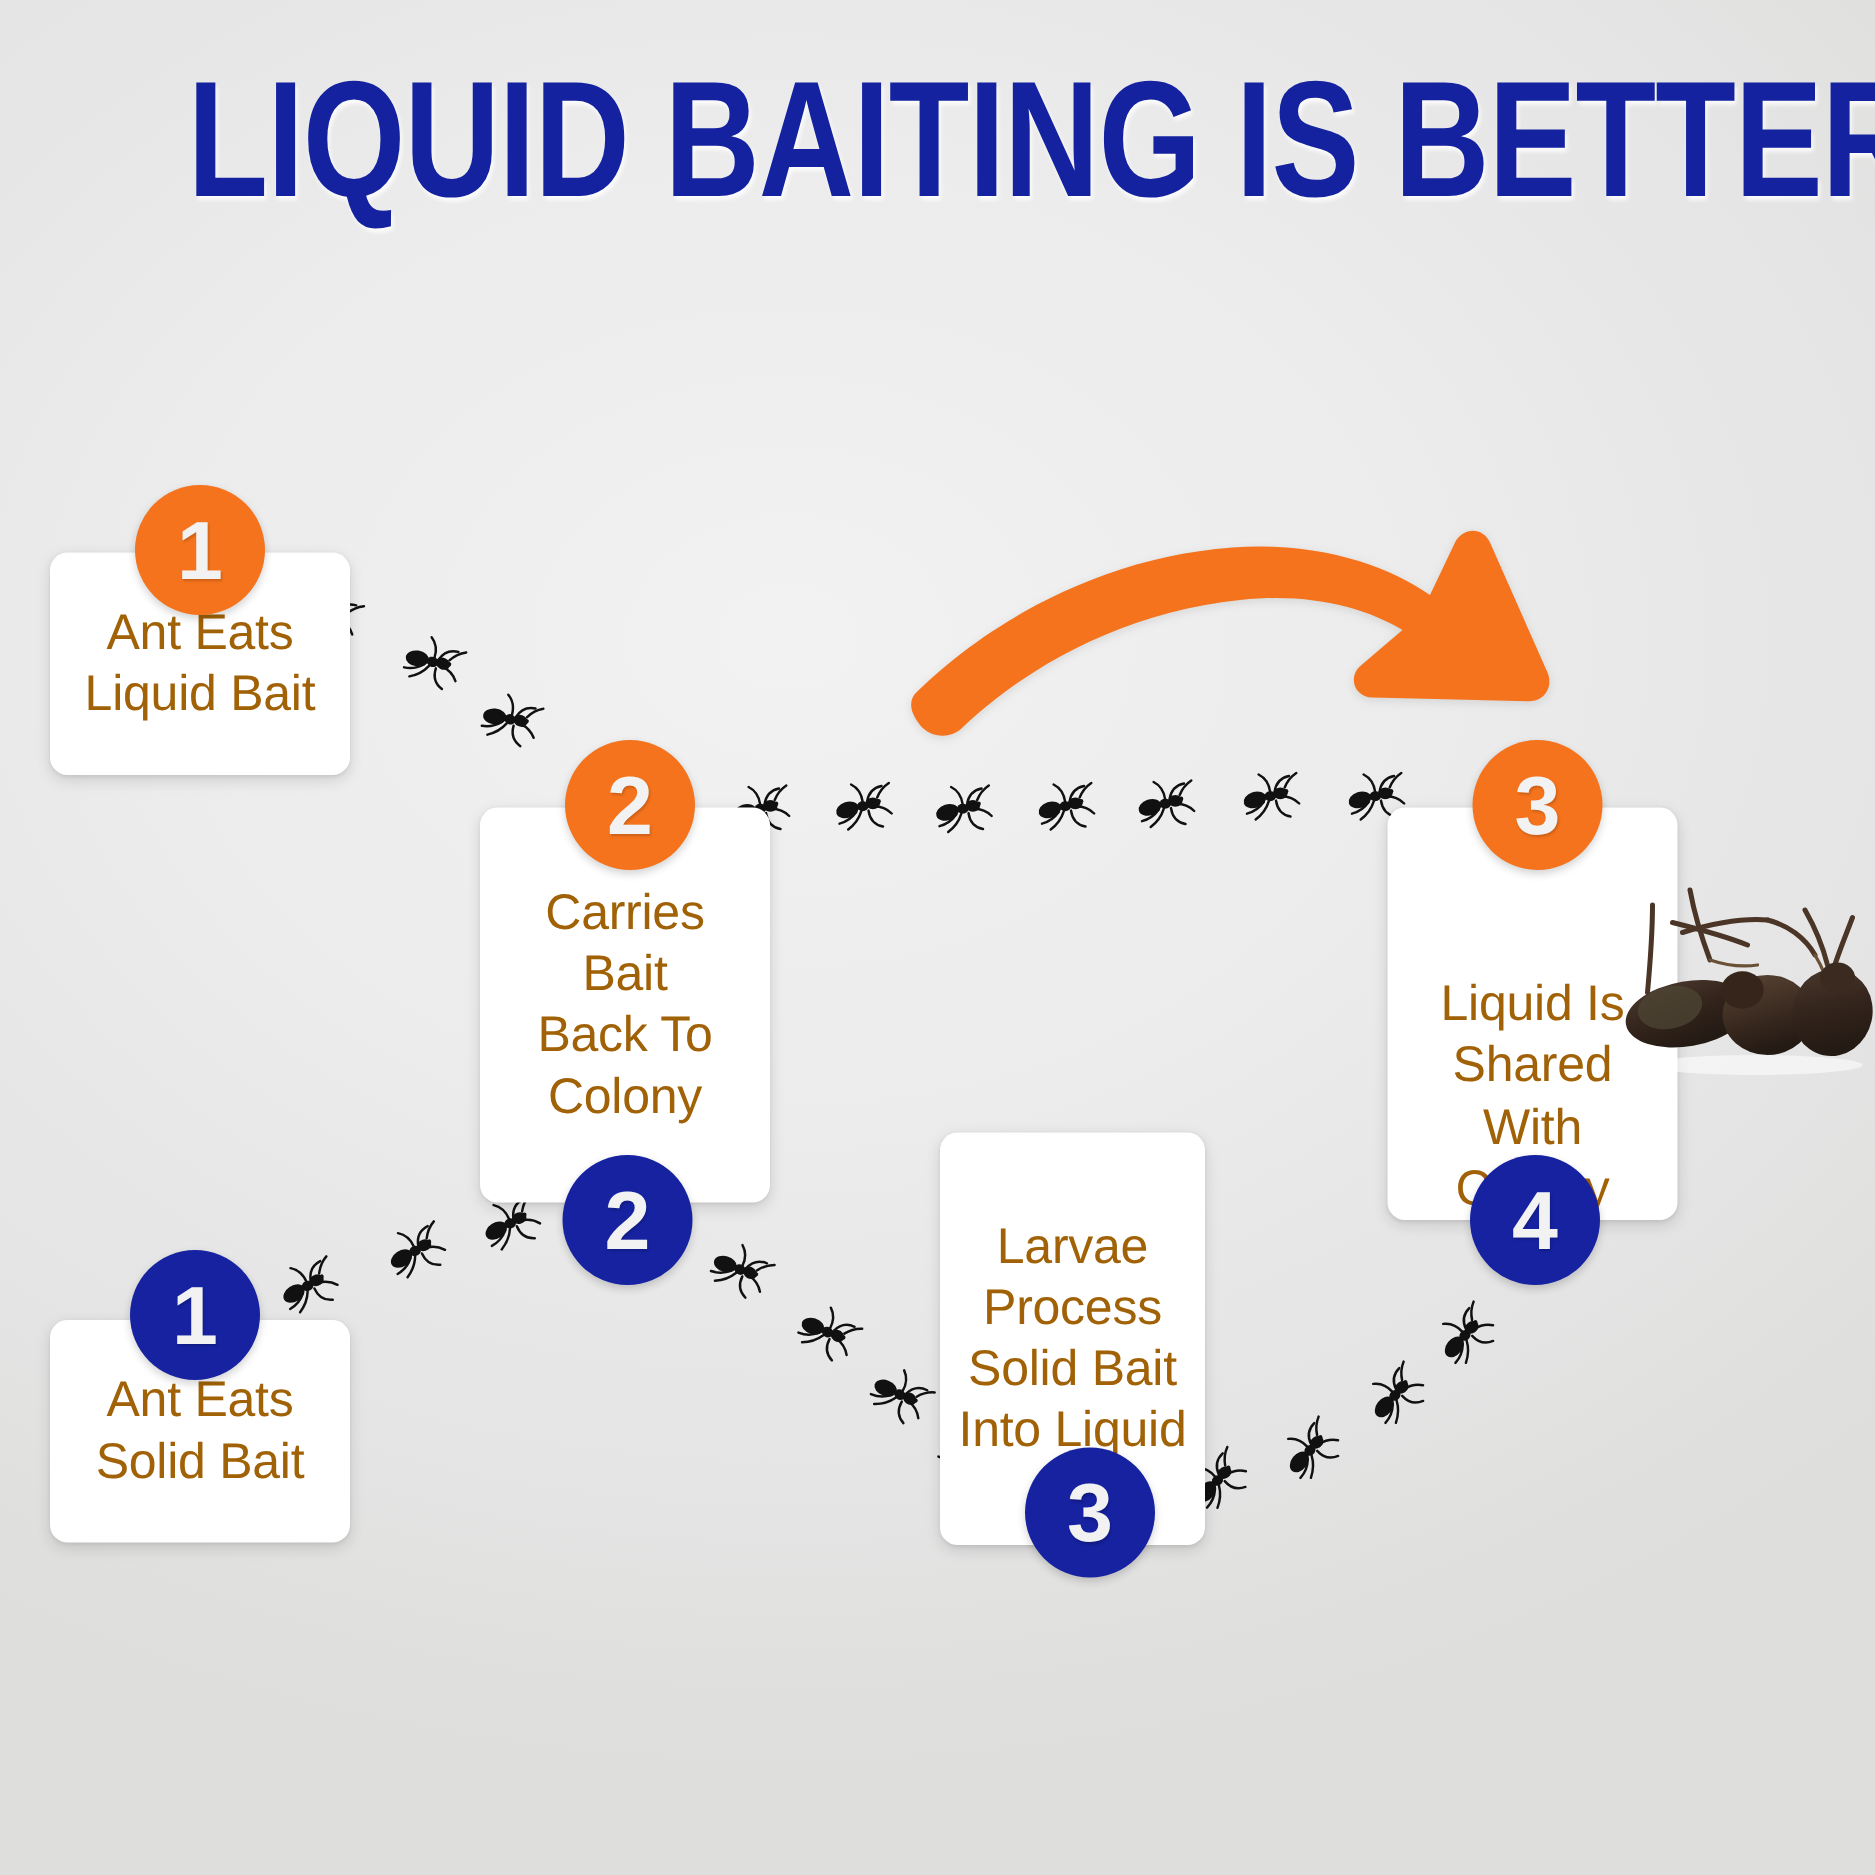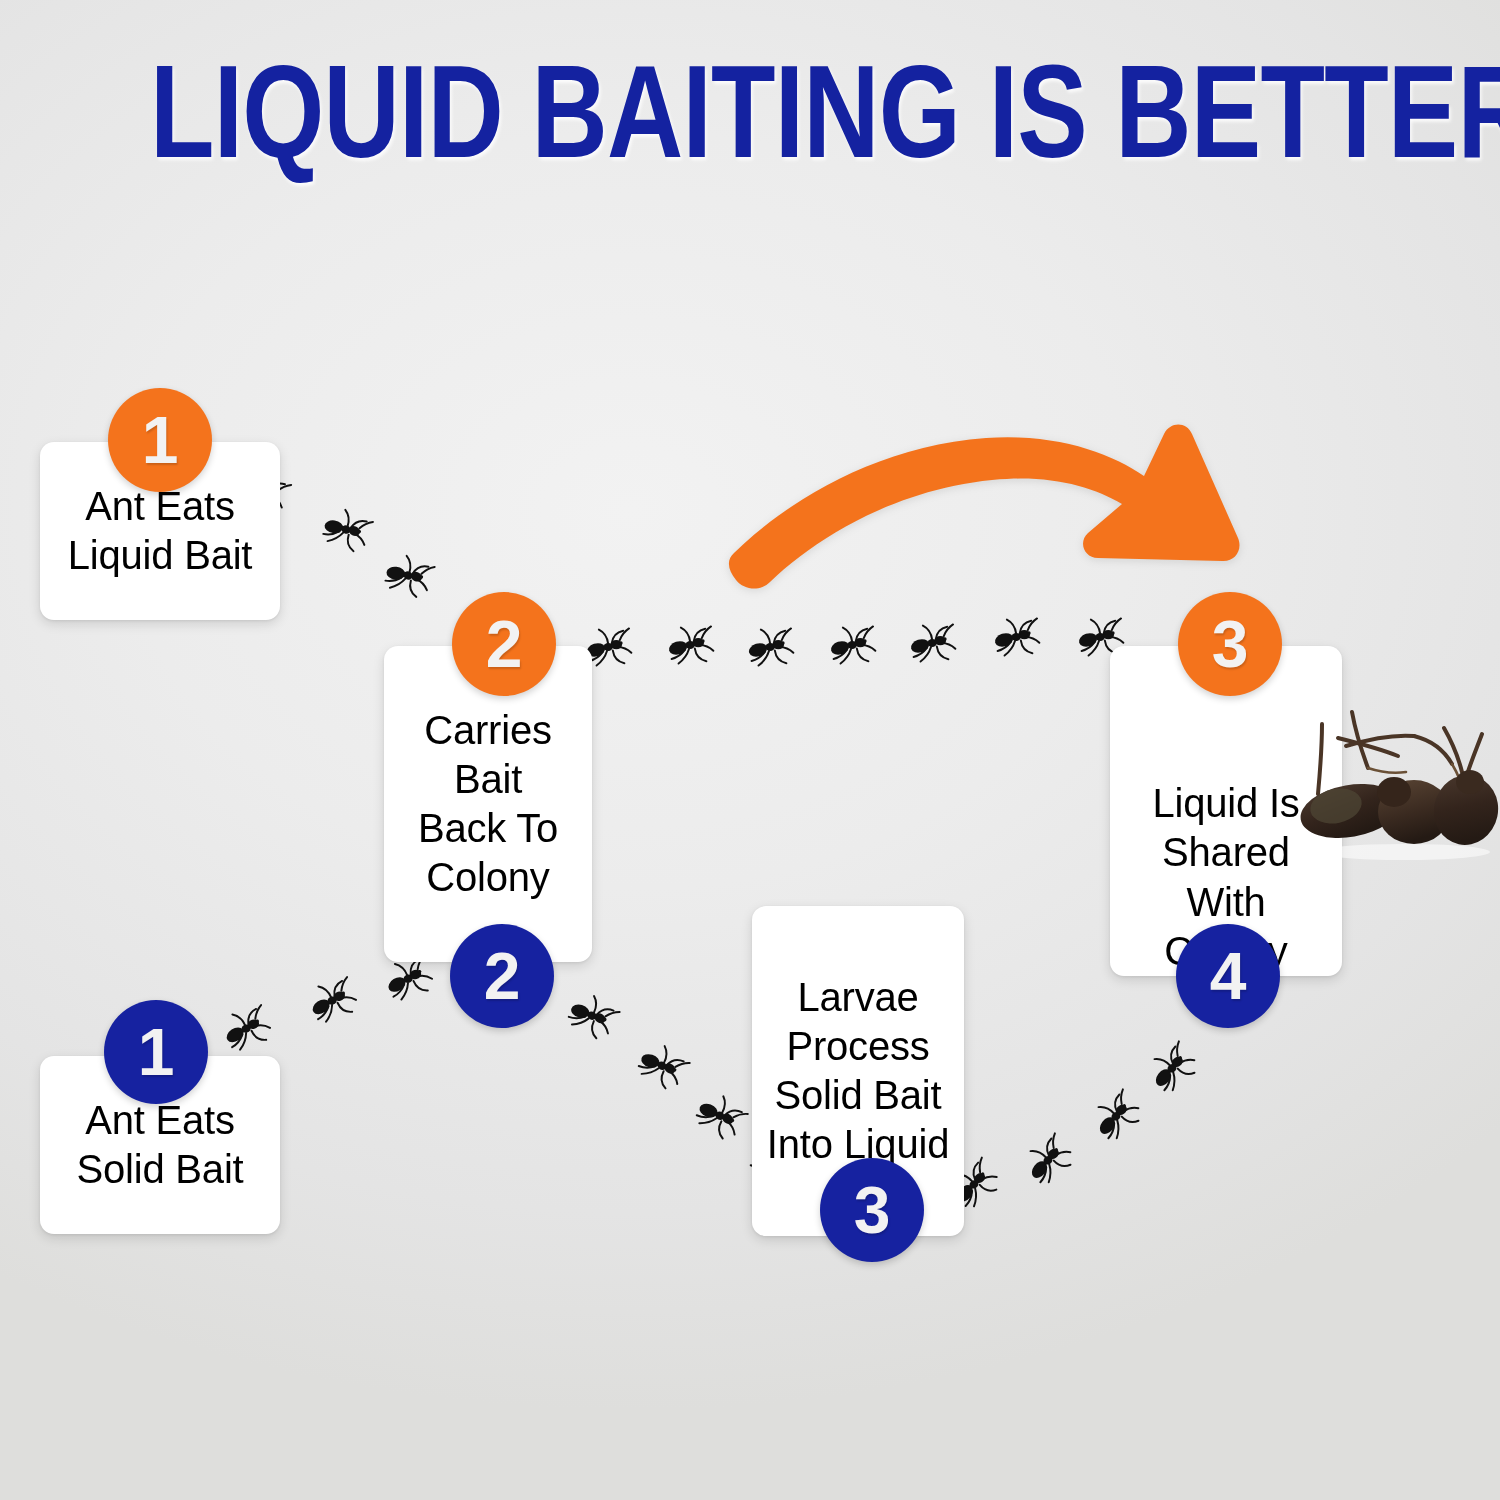--- a/index.html
+++ b/index.html
@@ -43,21 +43,21 @@
     background: #ffffff;
     border-radius: 14px;
     box-shadow: 0 4px 12px rgba(0,0,0,0.13), 0 1px 3px rgba(0,0,0,0.07);
     display: flex;
     flex-direction: column;
     align-items: center;
     justify-content: center;
     box-sizing: border-box;
   }
   .card-text {
-    color: #000000;
+    color: #a16207;
     font-size: 40px;
     line-height: 1.23;
     text-align: center;
     white-space: pre-line;
     font-weight: 400;
     font-family: "Liberation Sans", "DejaVu Sans", sans-serif;
     letter-spacing: -0.2px;
   }
 
   
@@ -538,21 +538,21 @@
   </div>
 
   <div class="card" style="left:40px; top:442px; width:240px; height:178px;">
     <div class="card-text">Ant Eats
 Liquid Bait</div>
   </div>
   <div class="badge orange" style="left:108px; top:388px; width:104px; height:104px; font-size:66px;">
     <span>1</span>
   </div>
 
-  <div class="card" style="left:384px; top:646px; width:208px; height:316px;">
+  <div class="card" style="left:384px; top:646px; width:232px; height:316px;">
     <div class="card-text">Carries
 Bait
 Back To
 Colony</div>
   </div>
   <div class="badge orange" style="left:452px; top:592px; width:104px; height:104px; font-size:66px;">
     <span>2</span>
   </div>
 
   <div class="card" style="left:1110px; top:646px; width:232px; height:330px;justify-content:flex-end;">

